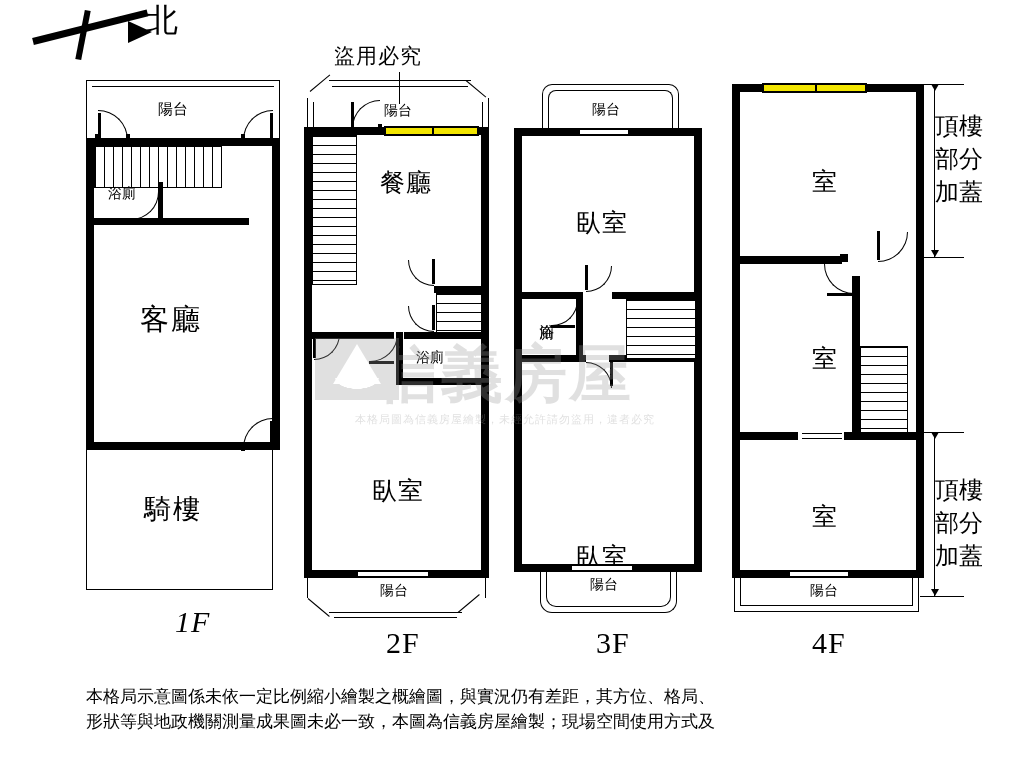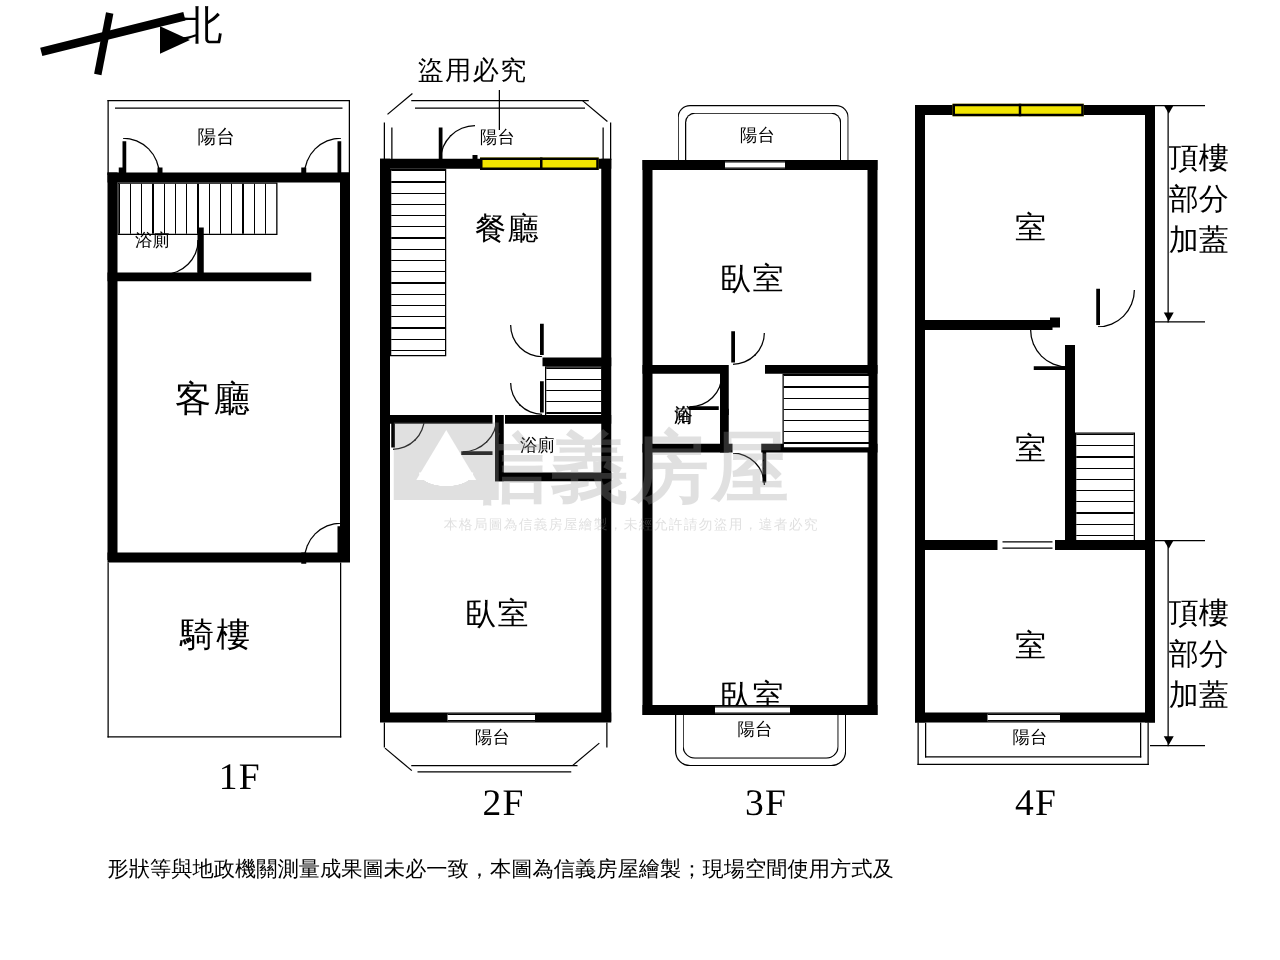--- a/index.html
+++ b/index.html
@@ -143,21 +143,21 @@
     </div>
     <div class="jamb" style="left:155px;top:372px;width:4px;height:9px;"></div>
 
     <div class="wall" style="left:0px;top:372px;width:194px;height:8px;"></div>
 
     <div class="thin" style="left:0px;top:380px;width:1px;height:140px;"></div>
     <div class="thin" style="left:186px;top:380px;width:1px;height:140px;"></div>
     <div class="thin" style="left:0px;top:519px;width:187px;height:1px;"></div>
     <div class="lbl name-lg" style="left:58px;top:425px;font-size:27px;">騎樓</div>
   </div>
-  <div class="lbl floor-tag" style="left:175px;top:607px;">1F</div>
+  <div class="lbl floor-tag" style="left:175px;top:607px;font-style:italic;">1F</div>
 
   <div class="abs" style="left:304px;top:78px;width:200px;height:540px;">
 
     <div class="thin" style="left:25px;top:2px;width:142px;height:1px;"></div>
     <div class="thin" style="left:6px;top:13px;width:26px;height:1px;transform:rotate(-40deg);transform-origin:0 50%;"></div>
     <div class="thin" style="left:162px;top:2px;width:26px;height:1px;transform:rotate(40deg);transform-origin:0 50%;"></div>
     <div class="thin" style="left:3px;top:20px;width:1px;height:30px;"></div>
     <div class="thin" style="left:184px;top:20px;width:1px;height:30px;"></div>
     <div class="thin" style="left:28px;top:8px;width:136px;height:1px;"></div>
     <div class="thin" style="left:9px;top:24px;width:1px;height:26px;"></div>
@@ -344,16 +344,17 @@
     <div>加蓋</div>
   </div>
 
   <div id="watermark">
     <div id="wm-logo"></div>
     <div id="wm-sub">本格局圖為信義房屋繪製，未經允許請勿盜用，違者必究</div>
     <div id="wm-text">信義房屋</div>
   </div>
 
   <div id="disclaimer">
+    <div>本格局示意圖係未依一定比例縮小繪製之概繪圖，與實況仍有差距，其方位、格局、</div>
     <div>形狀等與地政機關測量成果圖未必一致，本圖為信義房屋繪製；現場空間使用方式及</div>
   </div>
 
 </div>
 
 </body></html>

